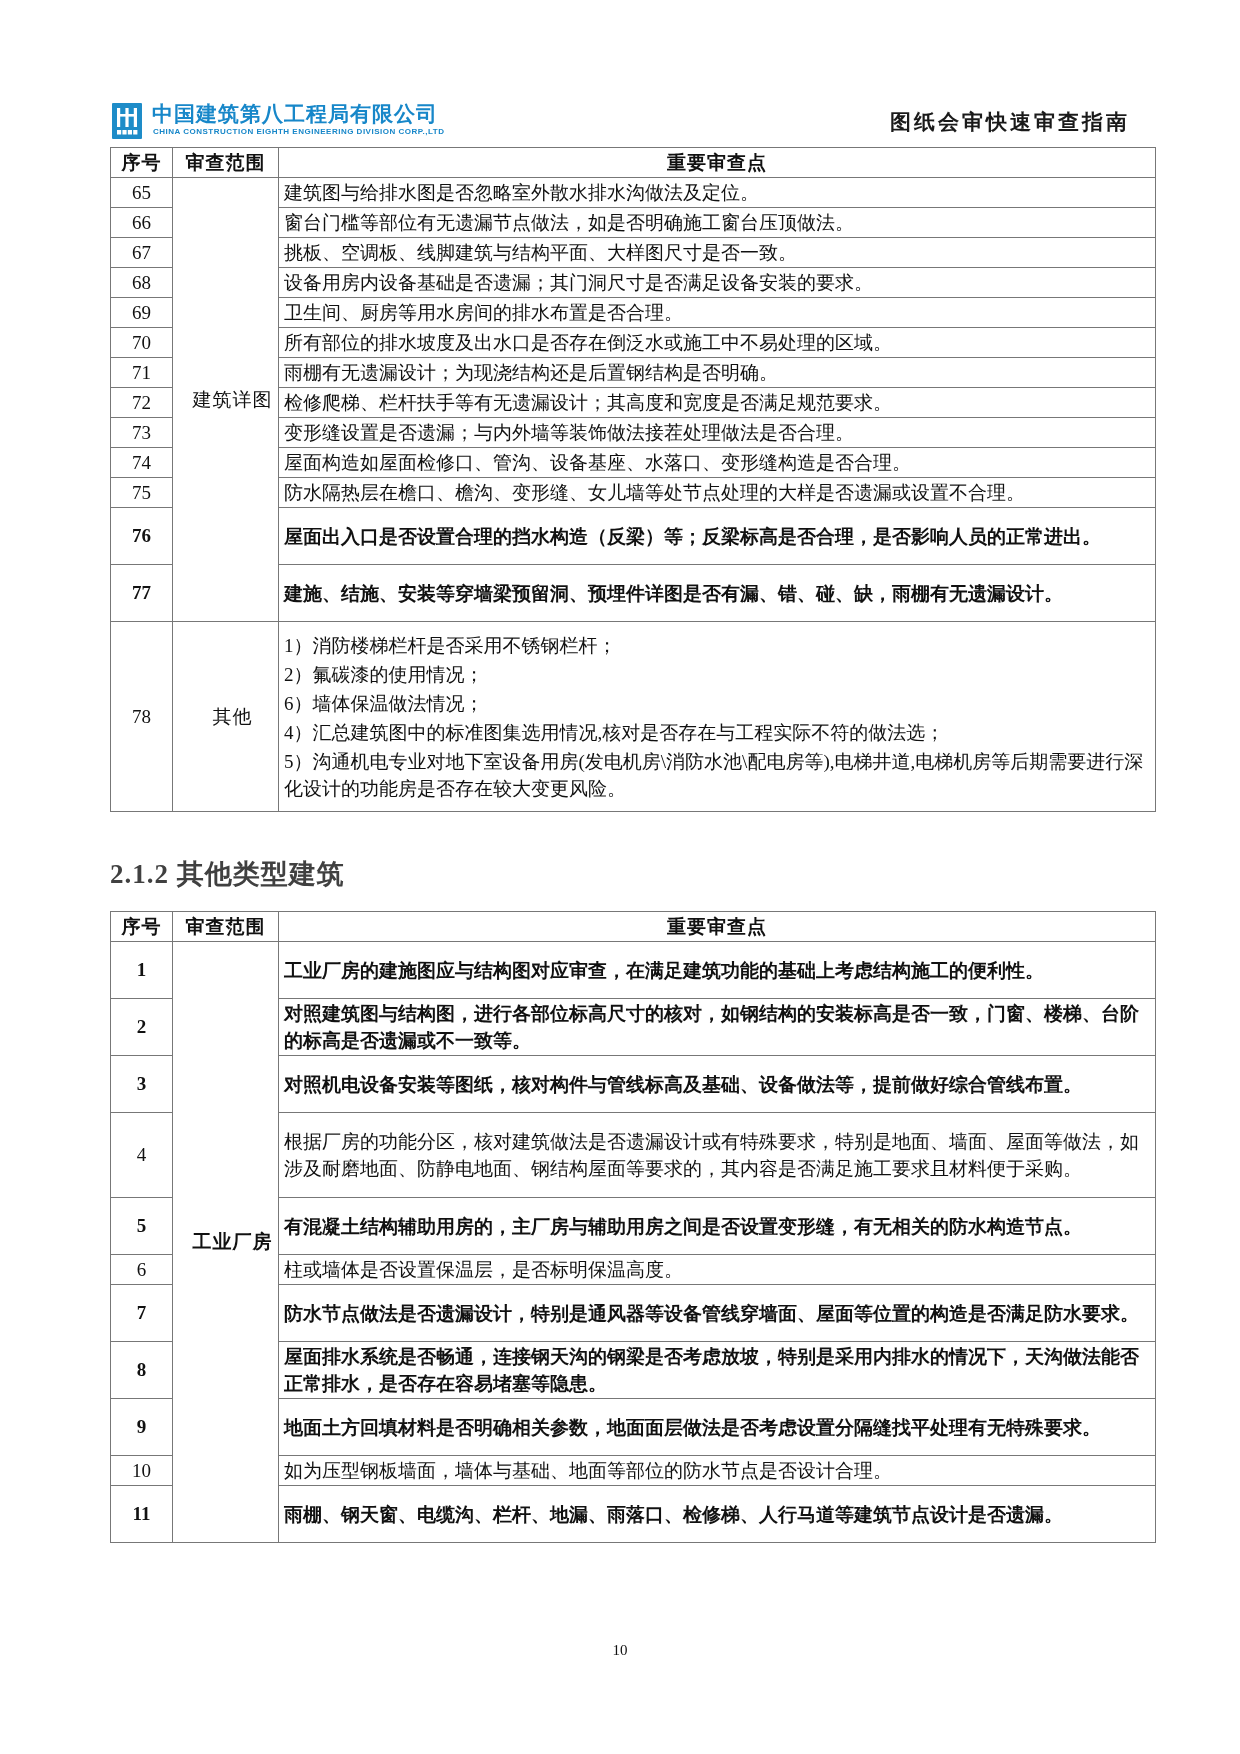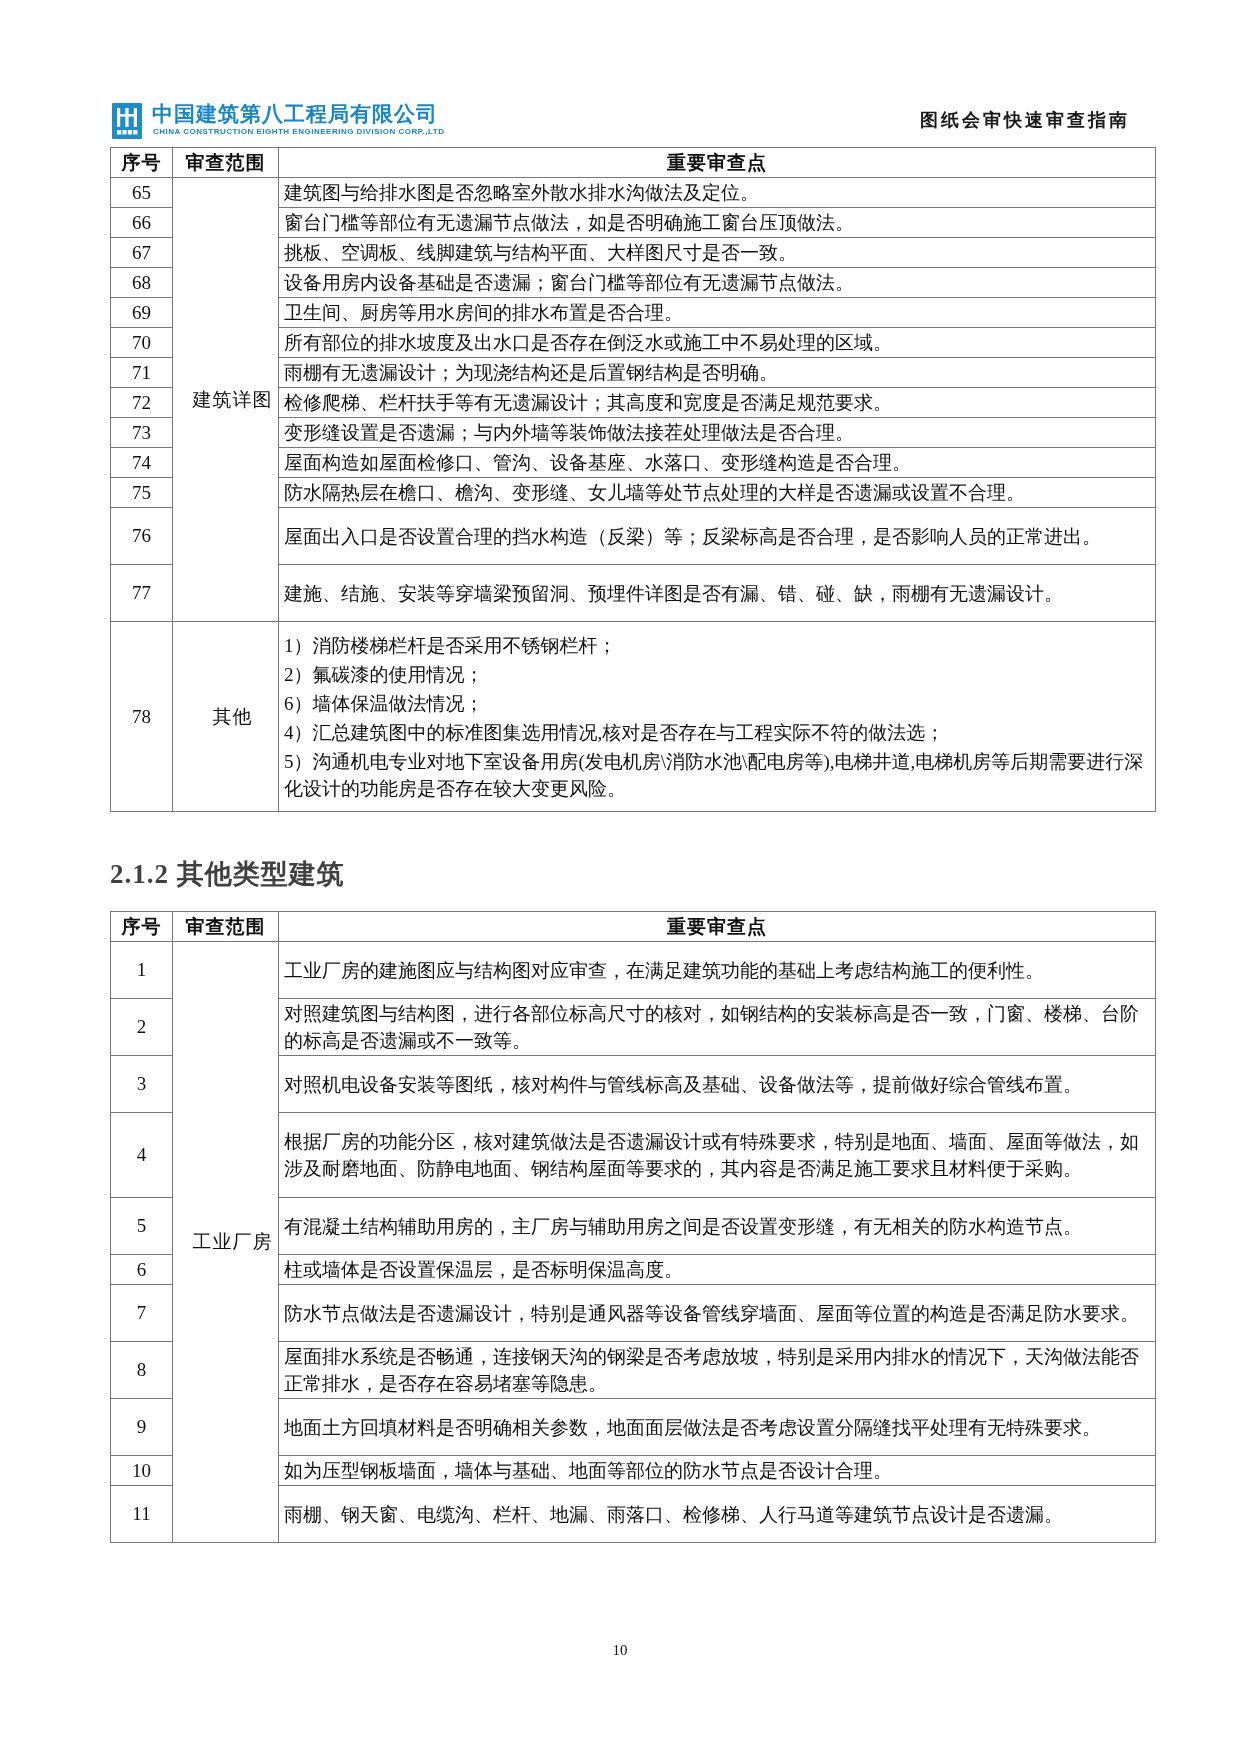--- a/index.html
+++ b/index.html
@@ -18,37 +18,37 @@
     font-family:"Liberation Sans","DejaVu Sans",sans-serif;
     font-size:21px; font-weight:bold; color:#1787c9; letter-spacing:1px; white-space:nowrap;
   }
   .brand-en {
     position:absolute; left:153px; top:119px;
     font-family:"Liberation Sans","DejaVu Sans",sans-serif;
     font-size:8px; font-weight:bold; color:#1787c9; letter-spacing:0.5px; white-space:nowrap;
   }
   .doc-title {
     position:absolute; right:110px; top:100px;
-    font-size:18px; font-weight:bold; color:#1a1a1a; letter-spacing:3px; white-space:nowrap;font-family:Liberation Mono, monospace;
+    font-size:21px; font-weight:bold; color:#1a1a1a; letter-spacing:3px; white-space:nowrap;font-family:Liberation Mono, monospace;
   }
 
   
   table { border-collapse:collapse; table-layout:fixed; width:1046px; background:#ffffff; }
   .t1 { position:absolute; left:110px; top:139px; }
   .t2 { position:absolute; left:110px; top:903px; }
   col.c-no { width:62px; }
   col.c-scope { width:106px; }
   td,th { border:1px solid #777777; vertical-align:middle; }
   th { font-size:19px; font-weight:bold; height:30px; text-align:center; letter-spacing:1px; }
   td.no { text-align:center; font-size:19px; }
   td.scope { text-align:center; font-size:19px; letter-spacing:1px;padding-left:14px; }
   td.pt { font-size:19px; line-height:27px; padding:1px 6px 1px 5px; text-align:left; }
   td.pt .item { line-height:27px; padding:1px 0; }
   tr.h1 { height:29px; }
-  tr.h2 { height:57px; }
+  tr.h2 { height:57px;font-weight:bold; }
   tr.h3 { height:85px; }
   tr.h6 { height:190px; }
 
   
   .section-heading {
     position:absolute; left:110px; top:848px;
     font-size:27px; font-weight:bold; letter-spacing:1px; color:#404040;
   }
 
   
@@ -96,21 +96,21 @@
     <tr class="h1">
       <td class="no">66</td>
       <td class="pt">窗台门槛等部位有无遗漏节点做法，如是否明确施工窗台压顶做法。</td>
     </tr>
     <tr class="h1">
       <td class="no">67</td>
       <td class="pt">挑板、空调板、线脚建筑与结构平面、大样图尺寸是否一致。</td>
     </tr>
     <tr class="h1">
       <td class="no">68</td>
-      <td class="pt">设备用房内设备基础是否遗漏；窗台门槛等部位有无遗漏节点做法。</td>
+      <td class="pt">设备用房内设备基础是否遗漏；其门洞尺寸是否满足设备安装的要求。</td>
     </tr>
     <tr class="h1">
       <td class="no">69</td>
       <td class="pt">卫生间、厨房等用水房间的排水布置是否合理。</td>
     </tr>
     <tr class="h1">
       <td class="no">70</td>
       <td class="pt">所有部位的排水坡度及出水口是否存在倒泛水或施工中不易处理的区域。</td>
     </tr>
     <tr class="h1">

